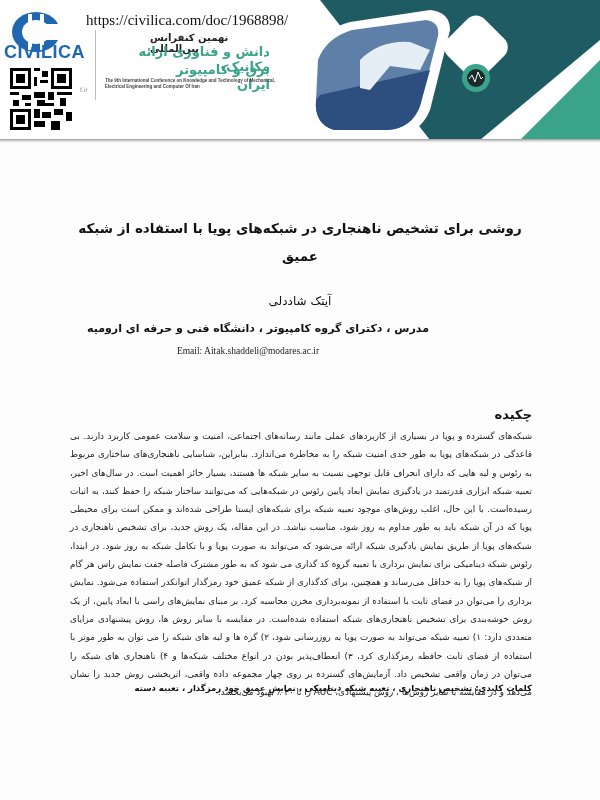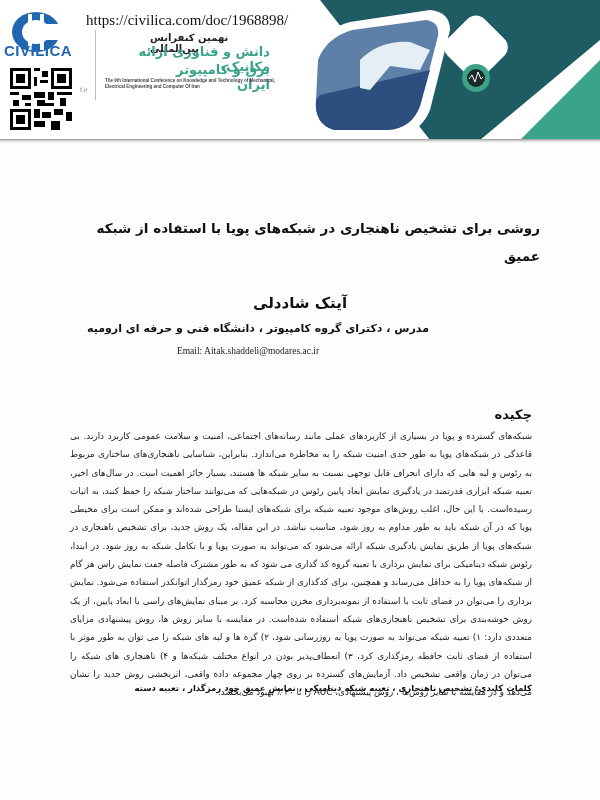--- a/index.html
+++ b/index.html
@@ -1,31 +1,31 @@
 <!DOCTYPE html>
 <html><head>
 <meta charset="utf-8">
 <style>
   html, body { margin:0; padding:0; }
   body { width:600px; height:800px; background:#fdfdfd; position:relative; overflow:hidden; font-family:"DejaVu Sans", sans-serif; color:#111; }
   .header { position:absolute; left:0; top:0; width:600px; height:140px; background:#fff; }
   .header-shadow { position:absolute; left:0; top:139px; width:600px; height:4px; background:linear-gradient(#999,#ddd,#fdfdfd); }
   .civ-logo { position:absolute; left:6px; top:10px; width:60px; height:48px; }
-  .civ-text { position:absolute; left:4px; top:42px; font-family:"Liberation Sans", sans-serif; font-weight:bold; font-size:15px; color:#1f67b1; letter-spacing:0.5px; }
+  .civ-text { position:absolute; left:4px; top:42px; font-family:"Liberation Sans", sans-serif; font-weight:bold; font-size:18px; color:#1f67b1; letter-spacing:0.5px; }
   .qr { position:absolute; left:10px; top:68px; width:62px; height:62px; }
   .qr-tag { position:absolute; left:80px; top:86px; font-size:6px; color:#888; }
   .vline { position:absolute; left:95px; top:30px; width:1px; height:70px; background:#bbb; }
   .url { position:absolute; left:86px; top:12px; font-family:"Liberation Serif", serif; font-size:15px; color:#111; }
   .conf-fa1 { position:absolute; left:150px; top:32px; width:120px; text-align:left; direction:rtl; font-size:10px; font-weight:bold; color:#222; }
   .conf-fa2 { position:absolute; left:100px; top:44px; width:170px; text-align:right; direction:rtl; font-size:13px; font-weight:bold; color:#3ba38a; }
   .conf-fa3 { position:absolute; left:140px; top:62px; width:130px; text-align:right; direction:rtl; font-size:13px; font-weight:bold; color:#3ba38a; }
   .conf-en { position:absolute; left:105px; top:78px; width:170px; font-family:"Liberation Sans", sans-serif; font-size:4.5px; font-weight:bold; color:#444; line-height:5.5px; }
   .banner { position:absolute; left:280px; top:0; width:320px; height:140px; }
-  .title { position:absolute; left:60px; top:214px; width:480px; text-align:right; direction:rtl; font-weight:bold; font-size:13.5px; line-height:28px; }
-  .author { position:absolute; left:0; top:294px; width:600px; text-align:center; direction:rtl; font-weight:bold; font-size:15px; }
+  .title { position:absolute; left:60px; top:214px; width:480px; text-align:center; direction:rtl; font-weight:bold; font-size:13.5px; line-height:28px; }
+  .author { position:absolute; left:0; top:294px; width:600px; text-align:center; direction:rtl; font-weight:normal; font-size:12px; }
   .affil { position:absolute; left:0; top:322px; width:516px; text-align:center; direction:rtl; font-weight:bold; font-size:11px; }
   .email { position:absolute; left:0; top:346px; width:496px; text-align:center; font-family:"Liberation Serif", serif; font-size:9.5px; color:#222; }
   .abs-head { position:absolute; right:68px; top:407px; direction:rtl; font-weight:bold; font-size:13px; }
   .abs-body { position:absolute; left:70px; top:427px; width:462px; direction:rtl; text-align:justify; text-align-last:right; font-size:8.8px; line-height:18.3px; color:#1a1a1a; }
   .keywords { position:absolute; left:110px; top:683px; width:422px; direction:rtl; text-align:right; font-size:8.5px; font-weight:bold; }
 </style>
 </head>
 <body>
 
 <div class="header">

